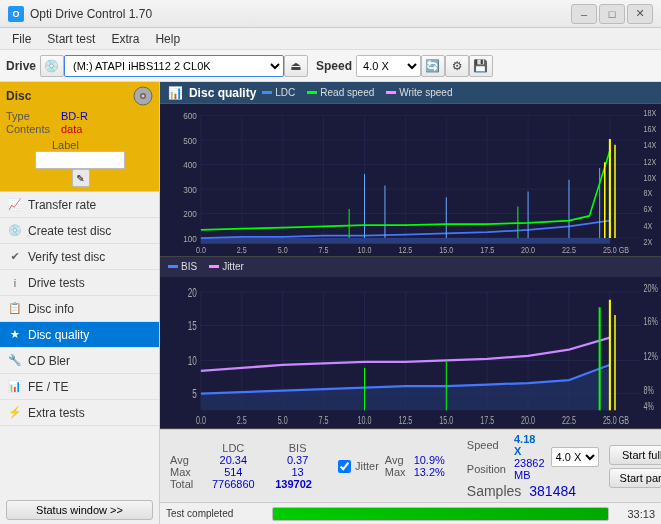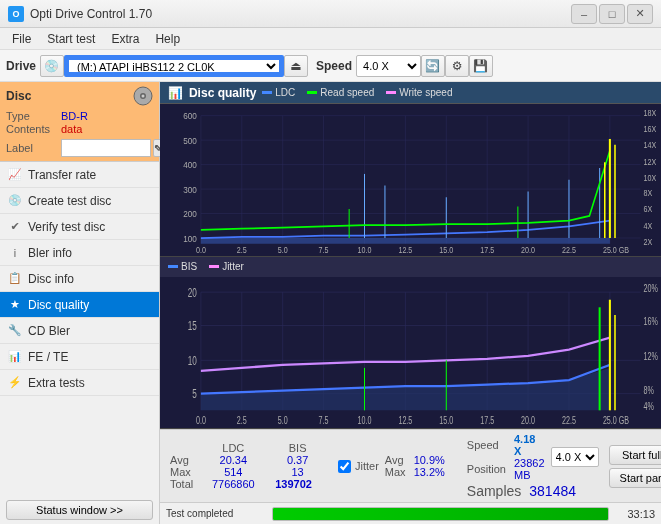--- a/index.html
+++ b/index.html
@@ -40,21 +40,21 @@
       display: flex;
       align-items: center;
       padding: 0 6px;
       border-bottom: 1px solid #ddd;
     }
     .toolbar-label { font-size: 12px; font-weight: bold; color: #333; margin-right: 4px; }
     .drive-select {
       flex: 1;
       max-width: 220px;
       height: 22px;
-      border: 5px solid #3b82f6;
+      border: 1px solid #3b82f6;
       background: white;
       font-size: 11px;
       padding: 0 4px;
       border-radius: 2px;
     }
     .toolbar-btn {
       width: 24px; height: 22px;
       background: linear-gradient(to bottom, #fafafa, #e8e8e8);
       border: 1px solid #bbb;
       border-radius: 2px;
@@ -84,40 +84,40 @@
       width: 160px;
       background: #f0f0f0;
       border-right: 1px solid #ccc;
       display: flex;
       flex-direction: column;
       flex-shrink: 0;
     }
 
     
     .disc-panel {
-      background: #fdba74;
+      background: #eab308;
       padding: 4px 6px;
       border-bottom: 1px solid #ccc;
     }
     .disc-header {
       display: flex;
       align-items: center;
       justify-content: space-between;
       margin-bottom: 4px;
     }
     .disc-title { font-size: 12px; font-weight: bold; color: #333; }
     .disc-icon { width: 20px; height: 20px; }
 
     .disc-fields { display: flex; flex-direction: column; gap: 1px; }
     .disc-row { display: flex; align-items: center; }
     .disc-key { color: #555; font-size: 11px; width: 55px; flex-shrink: 0; }
     .disc-val { color: #0000cc; font-size: 11px; font-weight: 500; }
     .disc-val.red { color: #cc0000; }
 
-    .label-row { display: flex; align-items: center; margin-top: 3px; }
+    .label-row { display: flex; align-items: center; margin-top: 3px; flex-direction: column; }
     .label-input {
       width: 90px; height: 18px;
       border: 1px solid #bbb;
       font-size: 11px;
       padding: 0 2px;
       background: white;
     }
     .label-btn {
       width: 18px; height: 18px;
       background: #e8e8e8;
@@ -336,21 +336,21 @@
       <div class="nav-item">
         <span class="nav-icon">💿</span>
         <span>Create test disc</span>
       </div>
       <div class="nav-item">
         <span class="nav-icon">✔</span>
         <span>Verify test disc</span>
       </div>
       <div class="nav-item">
         <span class="nav-icon">ℹ</span>
-        <span>Bler info</span>
+        <span>Drive tests</span>
       </div>
       <div class="nav-item">
         <span class="nav-icon">📋</span>
         <span>Disc info</span>
       </div>
       <div class="nav-item active">
         <span class="nav-icon">★</span>
         <span>Disc quality</span>
       </div>
       <div class="nav-item">

